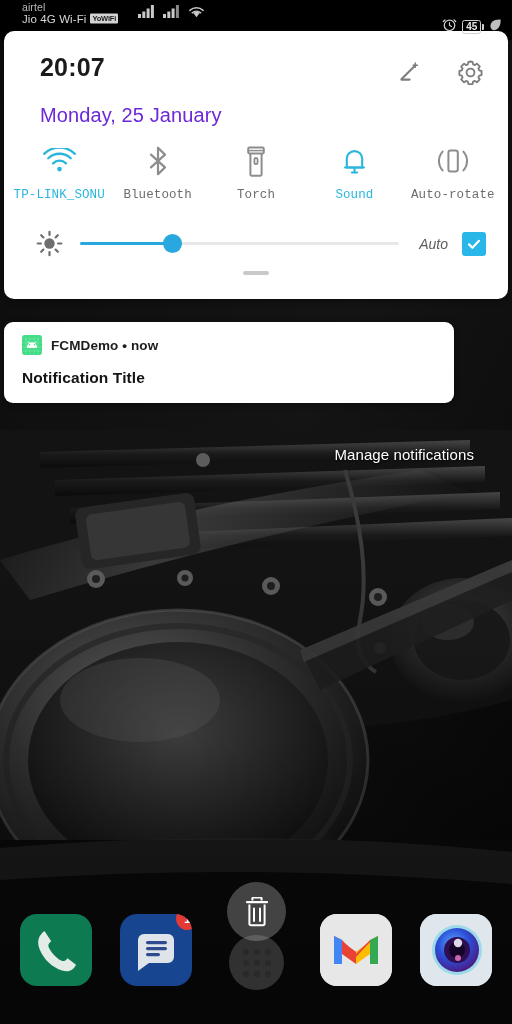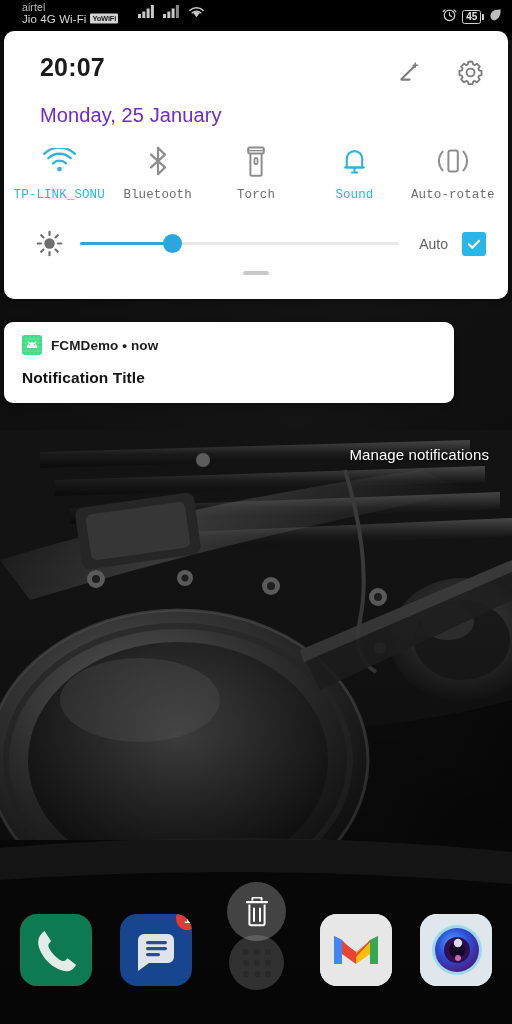--- a/index.html
+++ b/index.html
@@ -29,21 +29,21 @@
   .sb-left { display:flex; align-items:flex-end; gap:20px; }
   .carrier-block { line-height:1.05; padding-top:1px; }
   .carrier1 { font-size:10.5px; color:#b9b9b9; letter-spacing:.1px; }
   .carrier2 { font-size:11.5px; color:#d8d8d8; letter-spacing:.1px; display:flex; align-items:center; gap:4px; }
   .yowifi-badge {
     background:#d3d3d3; color:#1a1a1a; font-size:7.5px; font-weight:bold;
     padding:0px 2px; border-radius:1px; letter-spacing:-.2px;
     line-height:1.25; transform:translateY(-0.5px);
   }
   .sb-signals { display:flex; align-items:flex-end; gap:8px; padding-bottom:3px; }
-  .sb-right { display:flex; align-items:center; gap:5px; padding-top:6px; }
+  .sb-right { display:flex; align-items:center; gap:5px; padding-top:16px; }
   .batt-box {
     border:1.4px solid #cfcfcf; border-radius:2.5px;
     padding:0 3px; font-size:10px; font-weight:bold; color:#e6e6e6;
     height:14px; display:flex; align-items:center; letter-spacing:-.2px;
   }
   .batt-nub { width:2px; height:6px; background:#cfcfcf; border-radius:0 1px 1px 0; margin-left:1px; }
 
   
   #qs-panel {
     position:absolute; top:31px; left:4px; width:504px;
@@ -77,21 +77,21 @@
     padding:26px 22px 0 32px;
   }
   #brightness-icon { width:34px; display:flex; align-items:center; }
   #slider-wrap { flex:1; position:relative; height:24px; display:flex; align-items:center; padding:0 12px 0 10px; }
   #slider-track { position:absolute; left:10px; right:12px; height:3px; background:#e8e8e8; border-radius:2px; }
   #slider-fill { position:absolute; left:10px; height:3px; background:#29a8e0; border-radius:2px; width:30%; }
   #slider-thumb {
     position:absolute; left:30%; width:19px; height:19px; border-radius:50%;
     background:#29a8e0; transform:translateX(-9px); cursor:pointer;
   }
-  #auto-label { font-size:14px; color:#5e5e5e; margin:0 14px 0 8px; }
+  #auto-label { font-size:14px; color:#5e5e5e; margin:0 14px 0 8px;font-style:italic; }
   #auto-check {
     width:24px; height:24px; border-radius:3px; background:#29b6e8;
     display:flex; align-items:center; justify-content:center; cursor:pointer;
   }
   #qs-handle {
     margin:14px auto 0; width:26px; height:4px; border-radius:2px; background:#c9c9c9;
   }
 
   
   #notif-card {
@@ -104,21 +104,21 @@
   #notif-app-icon {
     width:20px; height:20px; border-radius:3px; overflow:hidden; flex:none;
   }
   #notif-app-line { font-size:13.5px; color:#1c1c1c; font-weight:bold; letter-spacing:.1px; }
   #notif-title { font-size:15.5px; font-weight:bold; color:#141414; margin-top:14px; letter-spacing:.1px; }
   #notif-body { font-size:14.5px; color:#919191; margin-top:6px; letter-spacing:.1px; }
 
   
   #manage-row {
     position:absolute; top:446px; left:0; width:512px; z-index:20;
-    display:flex; justify-content:flex-end; padding-right:23px;
+    display:flex; justify-content:flex-end; padding-right:38px;
   }
   #manage-notifications {
     font-size:15px; color:#ffffff; cursor:pointer; letter-spacing:.1px;
     text-shadow:0 1px 2px rgba(0,0,0,.8);
   }
 
   
   #dock {
     position:absolute; left:0; bottom:0; width:512px; height:140px; z-index:15;
   }

